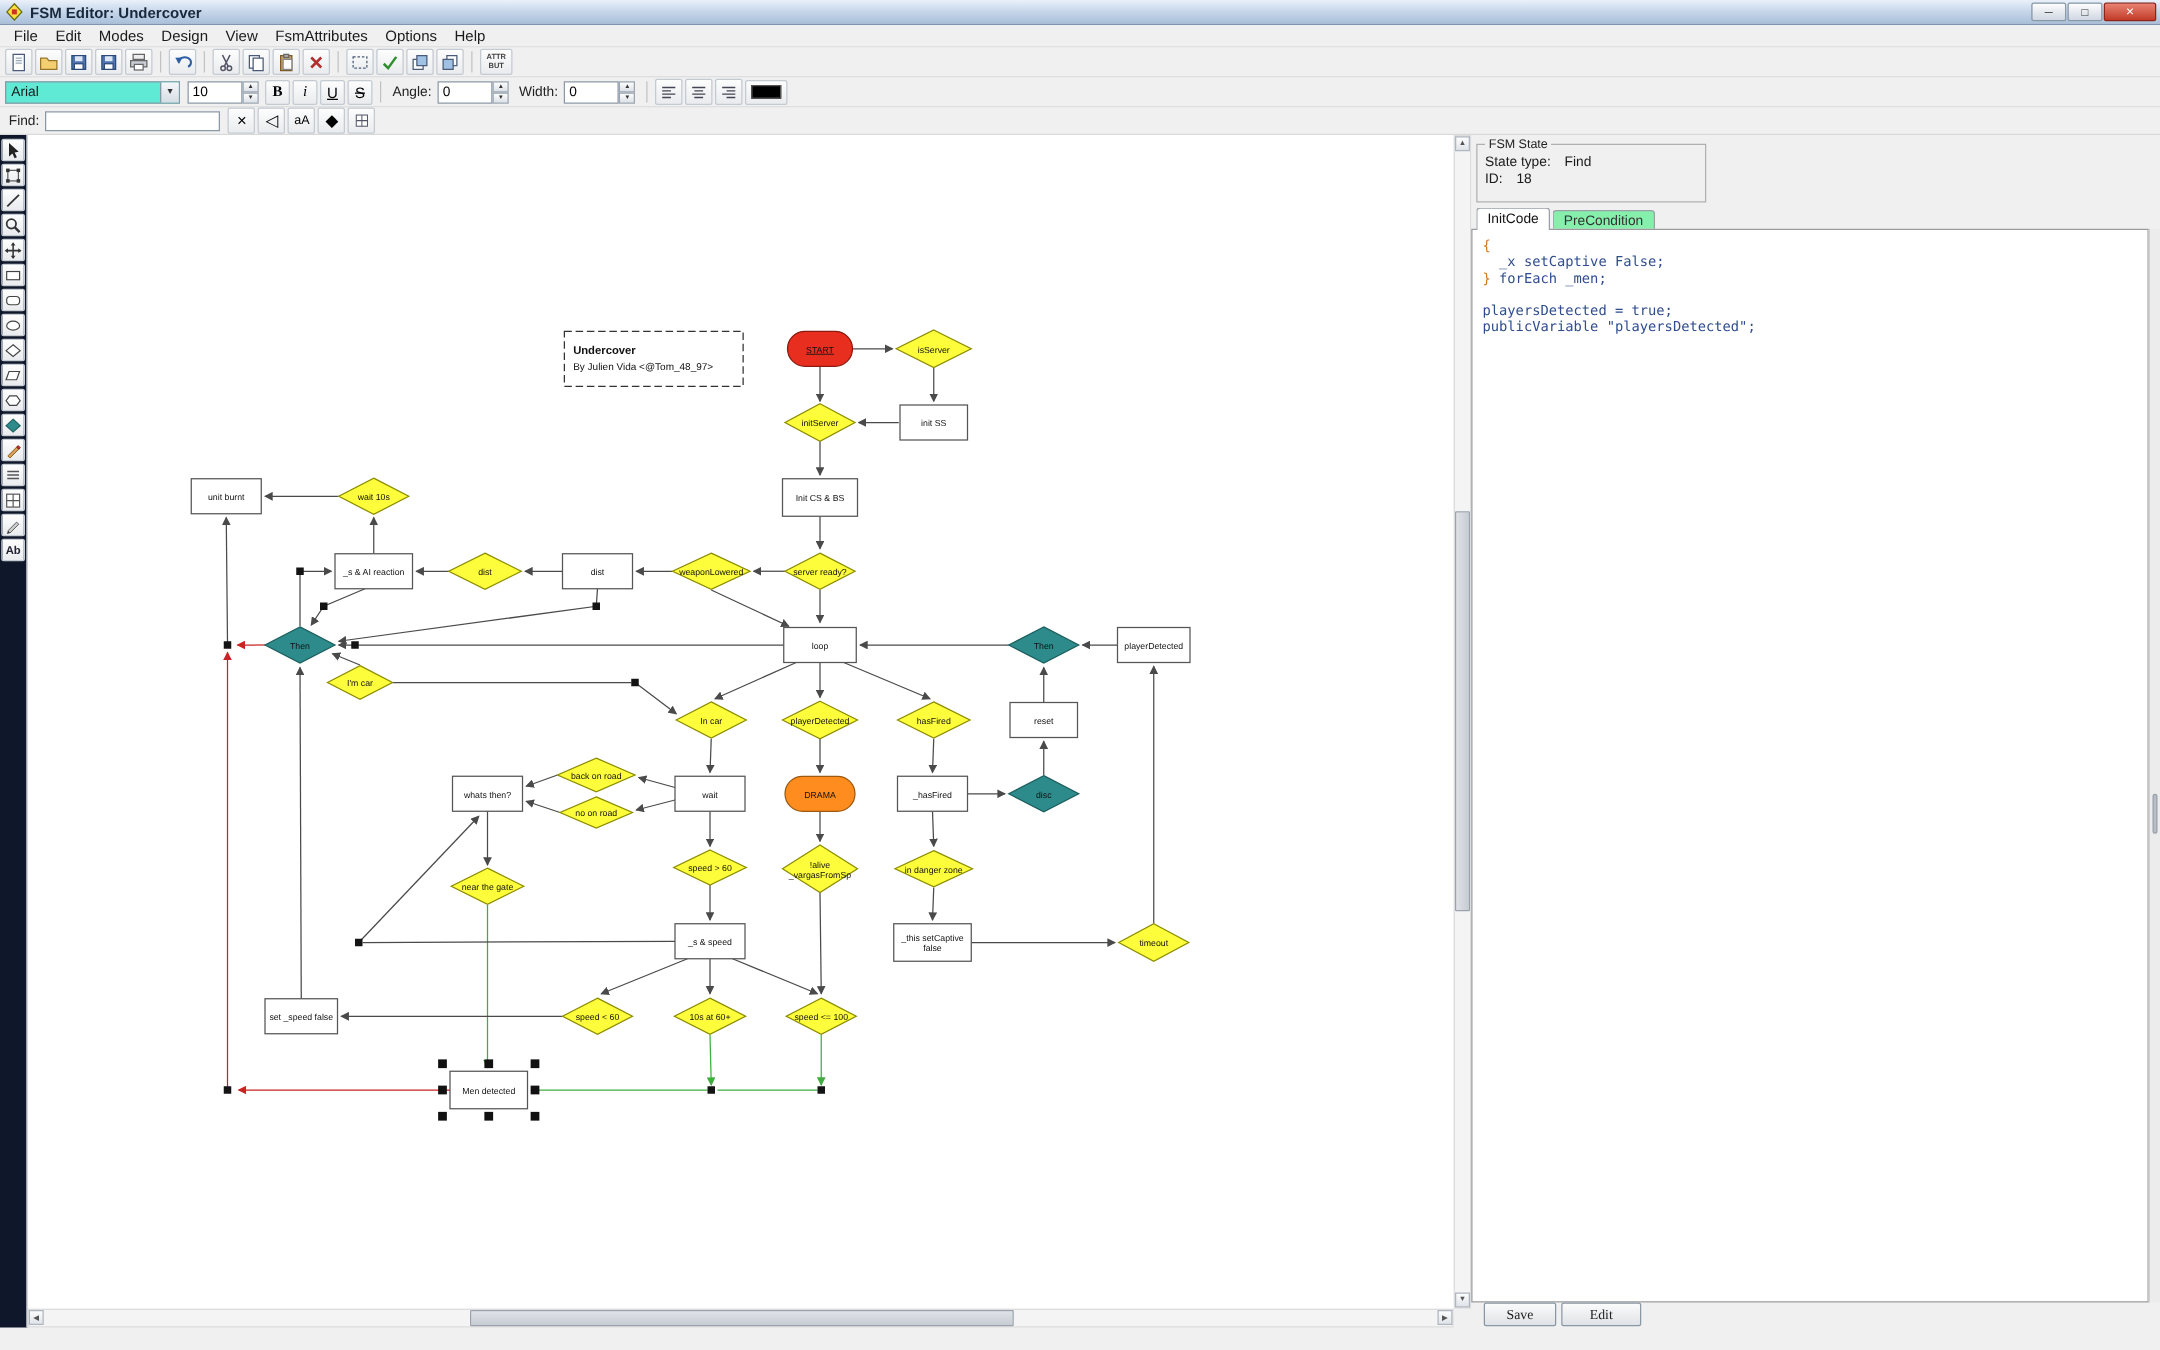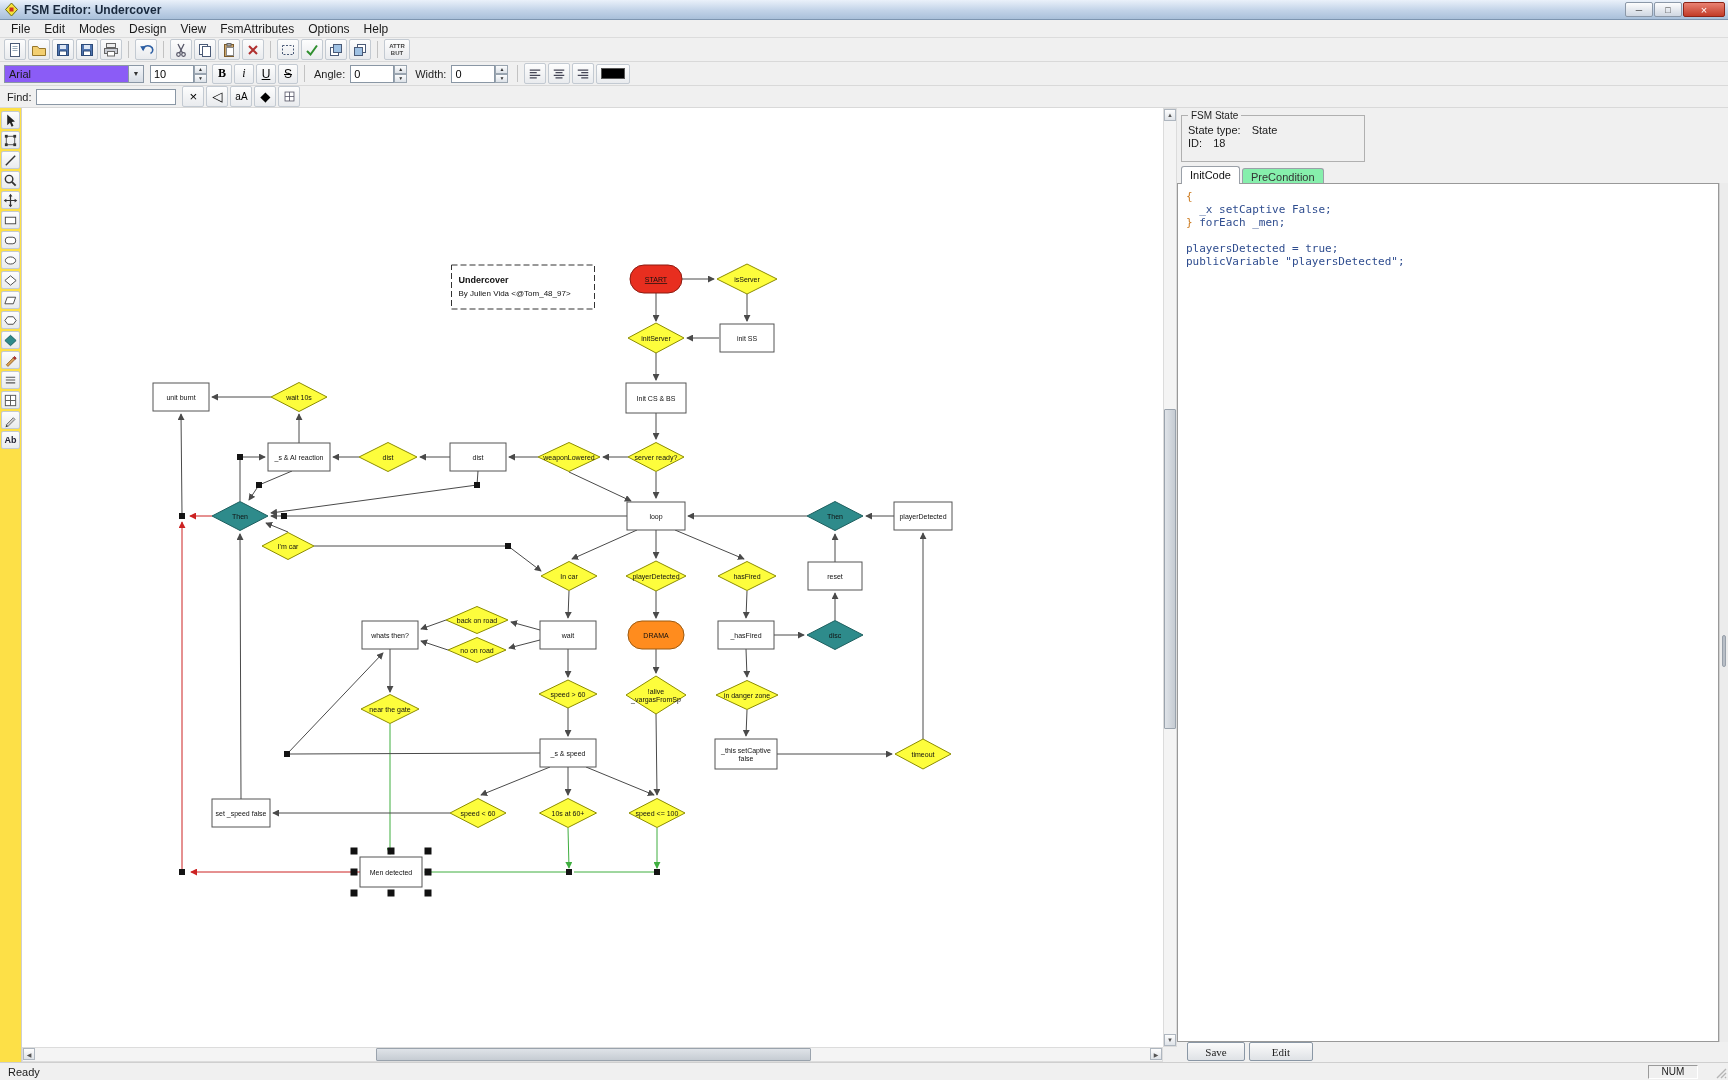--- a/index.html
+++ b/index.html
@@ -20,38 +20,38 @@
 
   
   .toolbar{position:absolute;left:0;right:0;background:#f0f0f0;border-bottom:1px solid #d9d9d9;display:flex;align-items:center;padding-left:4px;gap:2px}
   #toolbar-main{top:38px;height:24px}
   #toolbar-format{top:62px;height:24px}
   #findbar{top:86px;height:22px}
   .icon-btn{width:22px;height:21px;border:1px solid #c3cad2;border-radius:2px;background:linear-gradient(#fdfdfd,#e9ebee);display:inline-flex;align-items:center;justify-content:center;padding:0;font-family:"Liberation Sans",sans-serif}
   .tsep{width:1px;height:17px;background:#c2c2c2;margin:0 4px}
   .attr-btn{width:26px;flex-direction:column;line-height:7px;font-size:6px;font-weight:bold;color:#444}
   .lbl{font-size:11px;color:#222;margin:0 3px}
-  .combo{width:140px;height:18px;border:1px solid #8a97a5;background:#8b5cf6;display:inline-flex;align-items:center;margin-right:4px}
+  .combo{width:140px;height:18px;border:1px solid #8a97a5;background:#5eead4;display:inline-flex;align-items:center;margin-right:4px}
   .combo-text{flex:1;padding:0 4px;font-size:11px}
   .combo-btn{width:15px;height:16px;background:linear-gradient(#f5f7fa,#d7dde5);border-left:1px solid #8a97a5;font-size:7px;display:inline-flex;align-items:center;justify-content:center;color:#333}
   .spin{display:inline-flex;height:18px;margin-right:3px}
   .spin-box{width:44px;height:18px;border:1px solid #8a97a5;font-size:11px;padding:0 3px;font-family:"Liberation Sans",sans-serif}
   .spin-arrows{display:inline-flex;flex-direction:column;width:13px}
   .sa{flex:1;border:1px solid #9aa5b0;background:linear-gradient(#fbfcfd,#dde2e8);font-size:5px;display:flex;align-items:center;justify-content:center;color:#333}
   .fmt{width:20px;height:20px;font-size:12px}
   .fmt.b{font-family:"Liberation Serif",serif;font-weight:bold}
   .fmt.i{font-family:"Liberation Serif",serif;font-style:italic}
   .fmt.u{text-decoration:underline}
   .fmt.s{text-decoration:line-through}
   .swatch{width:34px;height:20px;border:1px solid #c3cad2;border-radius:2px;background:linear-gradient(#fdfdfd,#e9ebee);display:inline-flex;align-items:center;justify-content:center}
   .swatch-color{width:24px;height:11px;border:1px solid #555}
   #find-input{width:140px;height:16px;border:1px solid #8a97a5;font-size:11px;padding:0 3px;margin-right:4px;font-family:"Liberation Sans",sans-serif}
 
   
-  #palette{position:absolute;left:0;top:108px;bottom:18px;width:22px;background:#fde047;border-right:1px solid #cfcfcf;display:flex;flex-direction:column;align-items:center;padding-top:3px;gap:2px}
+  #palette{position:absolute;left:0;top:108px;bottom:18px;width:22px;background:#0f172a;border-right:1px solid #cfcfcf;display:flex;flex-direction:column;align-items:center;padding-top:3px;gap:2px}
   .pal-btn{width:19px;height:18px;border:1px solid #c3cad2;border-radius:2px;background:linear-gradient(#fdfdfd,#e9ebee);display:inline-flex;align-items:center;justify-content:center;padding:0;font-size:9px;font-weight:bold;color:#223}
 
   
   #canvas{position:absolute;left:22px;top:108px;width:1141px;height:939px;background:#fff;overflow:hidden}
   #fsm text{font-family:"Liberation Sans",sans-serif}
 
   
   .scroll{position:absolute;background:#f4f4f4;border:1px solid #dcdcdc}
   #vscroll{left:1163px;top:108px;width:14px;height:939px}
   #hscroll{left:22px;top:1047px;width:1141px;height:15px}
@@ -655,21 +655,21 @@
     <div id="hthumb" class="sthumb"></div>
     <div class="sarrow right">▶</div>
   </div>
   <div id="scroll-corner"></div>
 
   <div id="right-panel">
     <fieldset id="state-group">
       <legend>FSM State</legend>
       <div class="grow">
         <span class="glabel">State type:</span>
-        <span class="gval">State</span>
+        <span class="gval">Find</span>
       </div>
       <div class="grow">
         <span class="glabel">ID:</span>
         <span class="gval">18</span>
       </div>
     </fieldset>
     <div id="tabs">
         <span class="tab active">InitCode</span>
         <span class="tab">PreCondition</span>
       </div>
@@ -683,23 +683,14 @@
           <div class="code-line"><span class="tok-code">publicVariable "playersDetected";</span></div>
         </div>
     </div>
     <div id="panel-splitter">
         <div class="grip"></div>
       </div>
     <button id="save-btn" class="pbtn">Save</button>
     <button id="edit-btn" class="pbtn">Edit</button>
   </div>
 
-  <div id="statusbar">
-    <span id="status-msg">Ready</span>
-    <span id="num-pane">NUM</span>
-    <span id="resize-grip">
-      <svg width="14" height="14" viewBox="0 0 14 14">
-          <path d="M13 4 L4 13 M13 8 L8 13 M13 12 L12 13" stroke="#b5b5b5" stroke-width="1.4"></path>
-        </svg>
-    </span>
-  </div>
 
 </div>
 
 </body></html>

